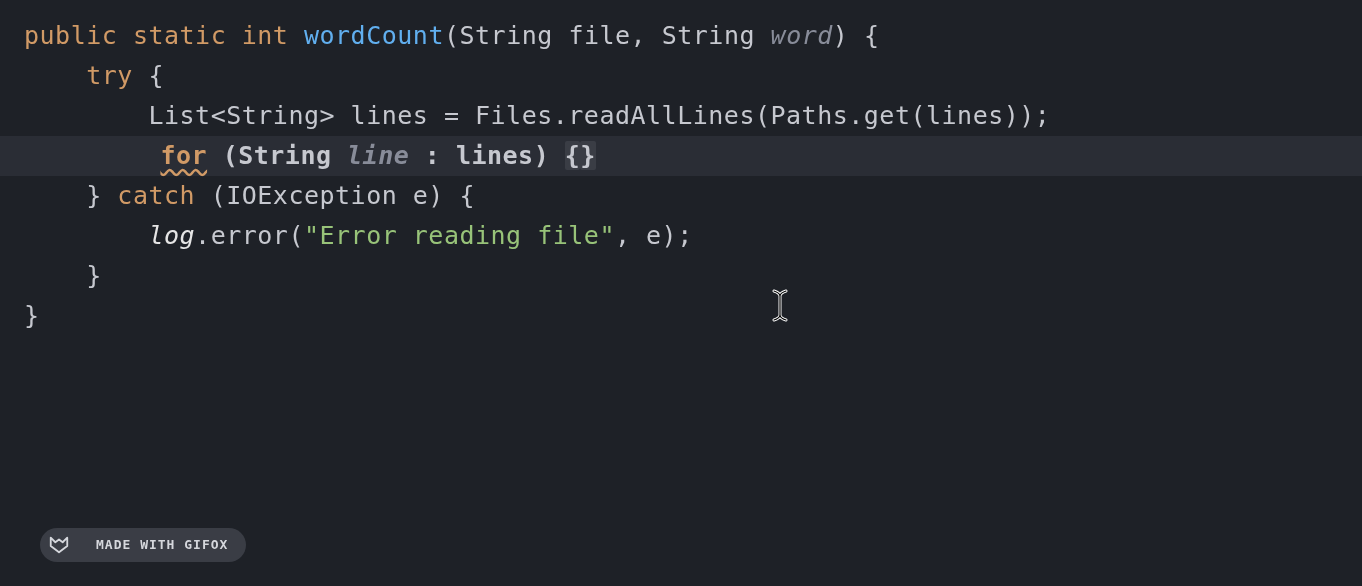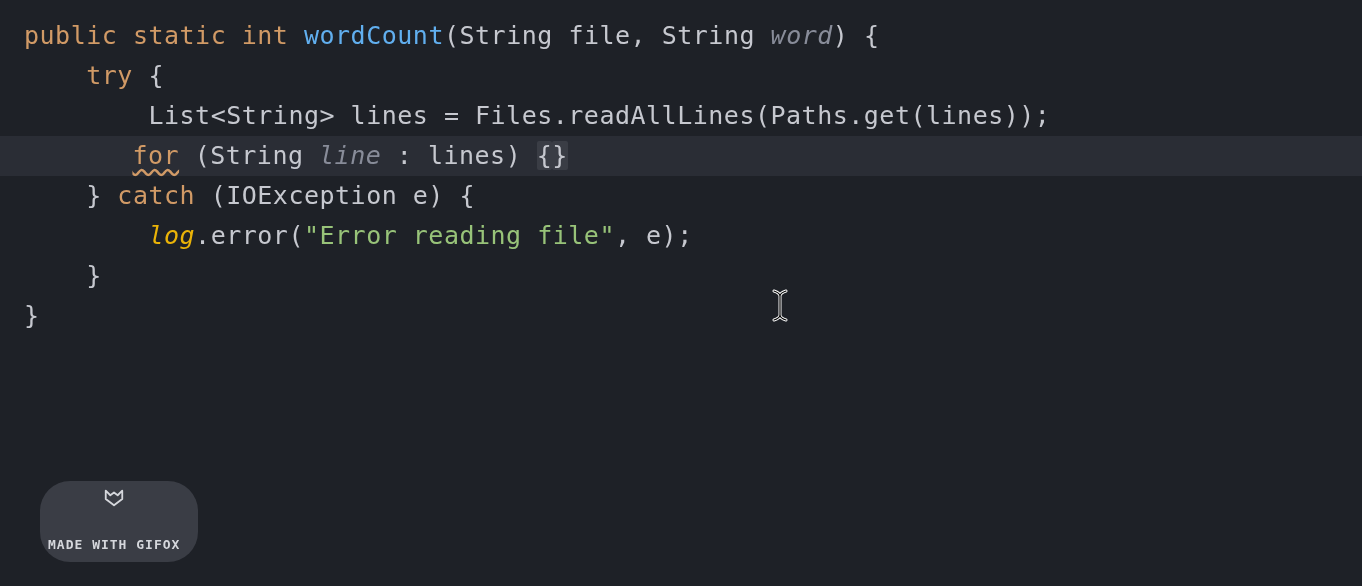--- a/index.html
+++ b/index.html
@@ -22,31 +22,32 @@
     }
     .code-line {
       white-space: pre;
       min-height: 40px;
       position: relative;
     }
     .highlighted-line {
       background: #2a2d35;
       margin-left: -24px;
       margin-right: -24px;
-      padding-left: 8px;
+      padding-left: 36px;
       padding-right: 24px;
+      font-weight: bold;
     }
     .tok-keyword-mod { color: #d19a66; }
     .tok-method { color: #61afef; }
     .tok-identifier { color: #c6c8cf; }
     .tok-param { color: #888c99; font-style: italic; }
     .tok-number { color: #61afef; }
     .tok-italic-method { color: #c6c8cf; }
     .tok-string { color: #98c379; }
-    .tok-log { color: #eab308; font-style: italic; }
+    .tok-log { color: #e5e5e5; font-style: italic; }
     .tok-punct { color: #c6c8cf; }
     .tok-brace { color: #c6c8cf; }
     .squiggle {
       text-decoration: underline wavy #d19a66;
       text-underline-offset: 4px;
     }
     .brace-highlight {
       background: #3a3d45;
       border-radius: 2px;
     }
@@ -69,21 +70,20 @@
       background: #3a3d45;
       border-radius: 30px;
       padding: 6px 18px 6px 8px;
       display: flex;
       align-items: center;
       gap: 26px;
       font-size: 13px;
       font-weight: 700;
       letter-spacing: 1px;
       color: #d5d7dc;
-      flex-direction: column;
     }
     .badge-icon {
       width: 22px;
       height: 22px;
       display: flex;
       align-items: center;
       justify-content: center;
     }
     .badge-icon svg {
       width: 22px;

